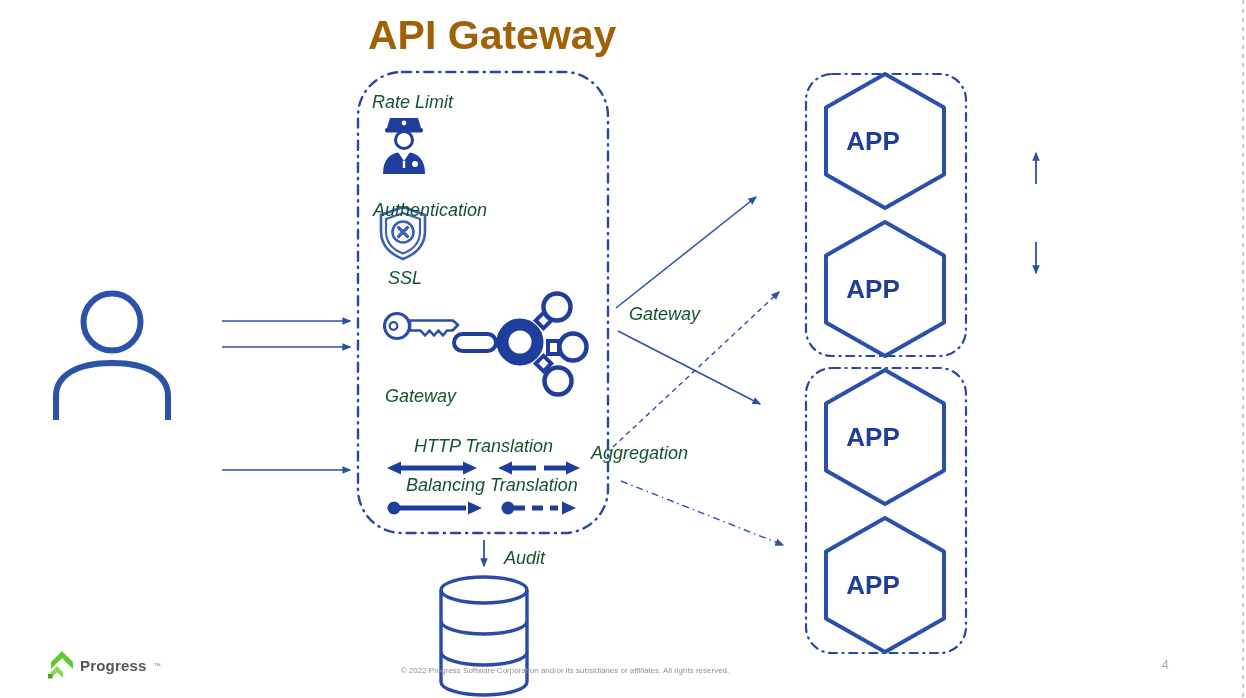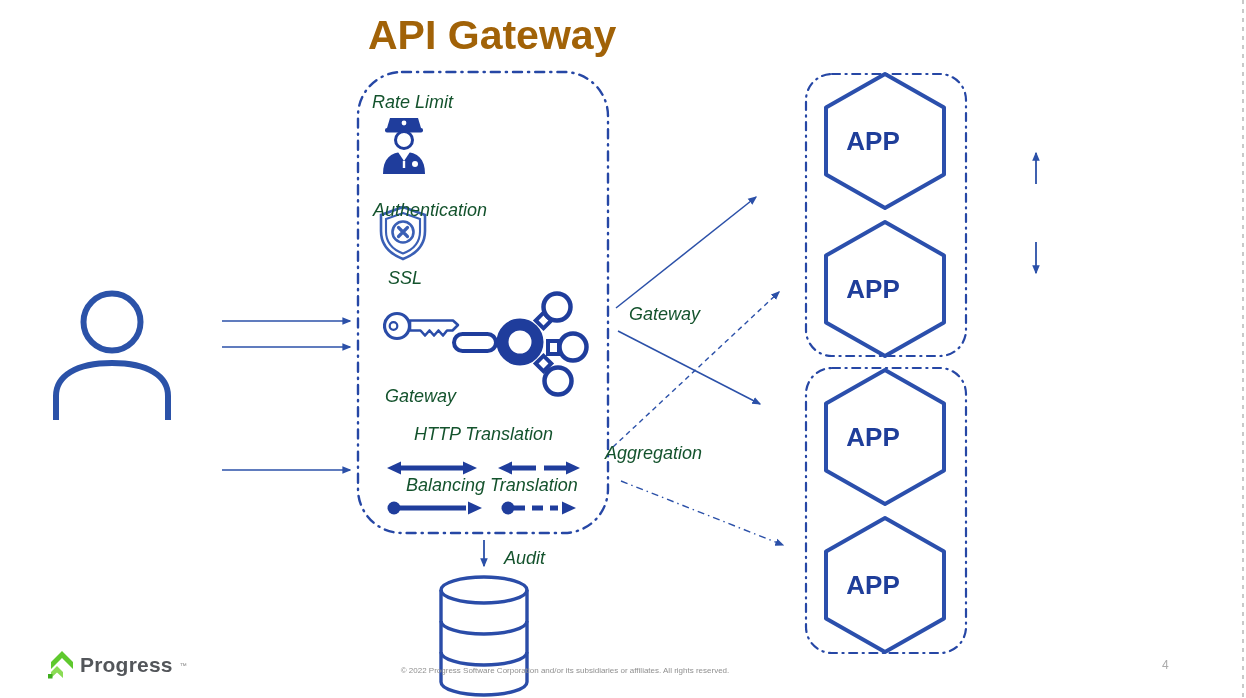--- a/index.html
+++ b/index.html
@@ -9,21 +9,21 @@
   svg { display:block; }
   .abs { position:absolute; }
   .title { position:absolute; left:368px; top:12px; font-size:41px; font-weight:bold;
            color:#a16207; white-space:nowrap; }
   .label { position:absolute; font-size:18px; color:#14532d; white-space:nowrap;font-style:italic; }
   .app-label { position:absolute; width:96px; text-align:center; font-size:26px;
                font-weight:bold; color:#1F3E9A; }
   .lb-label { position:absolute; left:992px; top:185px; width:90px; text-align:center;
               font-size:18px; line-height:1.35; color:#2343A1; }
   .footer-logo { position:absolute; left:48px; top:651px; display:flex; align-items:center; gap:6px; }
-  .brand-name { font-size:21px; font-weight:700; color:#53565A; letter-spacing:.2px; }
+  .brand-name { font-size:15px; font-weight:700; color:#53565A; letter-spacing:.2px; }
   .brand-tm { font-size:7px; color:#8a8a8a; vertical-align:super; margin-left:1px; }
   .copyright { position:absolute; left:0; top:666px; width:1130px; text-align:center;
                font-size:8px; color:#8F8F8F; z-index:6; }
   .page-num { position:absolute; left:1162px; top:658px; font-size:12px; color:#ABABAB; }
   .edge-dashes { position:absolute; left:1242px; top:0; width:2px; height:698px;
                  background:repeating-linear-gradient(to bottom,#C9C9C9 0 4px,transparent 4px 9px); }
 </style>
 </head>
 <body>
 
@@ -136,25 +136,25 @@
     <line x1="128" y1="10" x2="172" y2="10" stroke="#1F3D9C" stroke-width="5" stroke-dasharray="11 7"></line>
     <path d="M190,10 L176,3.5 L176,16.5 Z" fill="#1F3D9C"></path>
   </svg>
 
   <div class="title">API Gateway</div>
 
   <div class="label" style="left:372px;top:92px">Rate Limit</div>
   <div class="label" style="left:373px;top:200px">Authentication</div>
   <div class="label" style="left:388px;top:268px">SSL</div>
   <div class="label" style="left:385px;top:386px">Gateway</div>
-  <div class="label" style="left:414px;top:424px">HTTP Translation</div>
+  <div class="label" style="left:414px;top:436px">HTTP Translation</div>
   <div class="label" style="left:406px;top:475px">Balancing Translation</div>
 
   <div class="label" style="left:629px;top:304px">Gateway</div>
-  <div class="label" style="left:605px;top:443px">Aggregation</div>
+  <div class="label" style="left:591px;top:443px">Aggregation</div>
   <div class="label" style="left:504px;top:548px">Audit</div>
 
   <div class="app-label" style="left:825px;top:126px">APP</div>
   <div class="app-label" style="left:825px;top:274px">APP</div>
   <div class="app-label" style="left:825px;top:422px">APP</div>
   <div class="app-label" style="left:825px;top:570px">APP</div>
 
   <div class="footer-logo">
     <svg width="26" height="28" viewBox="0 0 26 28">
       <path d="M3,11 L14,0 L25,11 L25,18 L14,7 L3,18 Z" fill="#5FC92E"></path>

